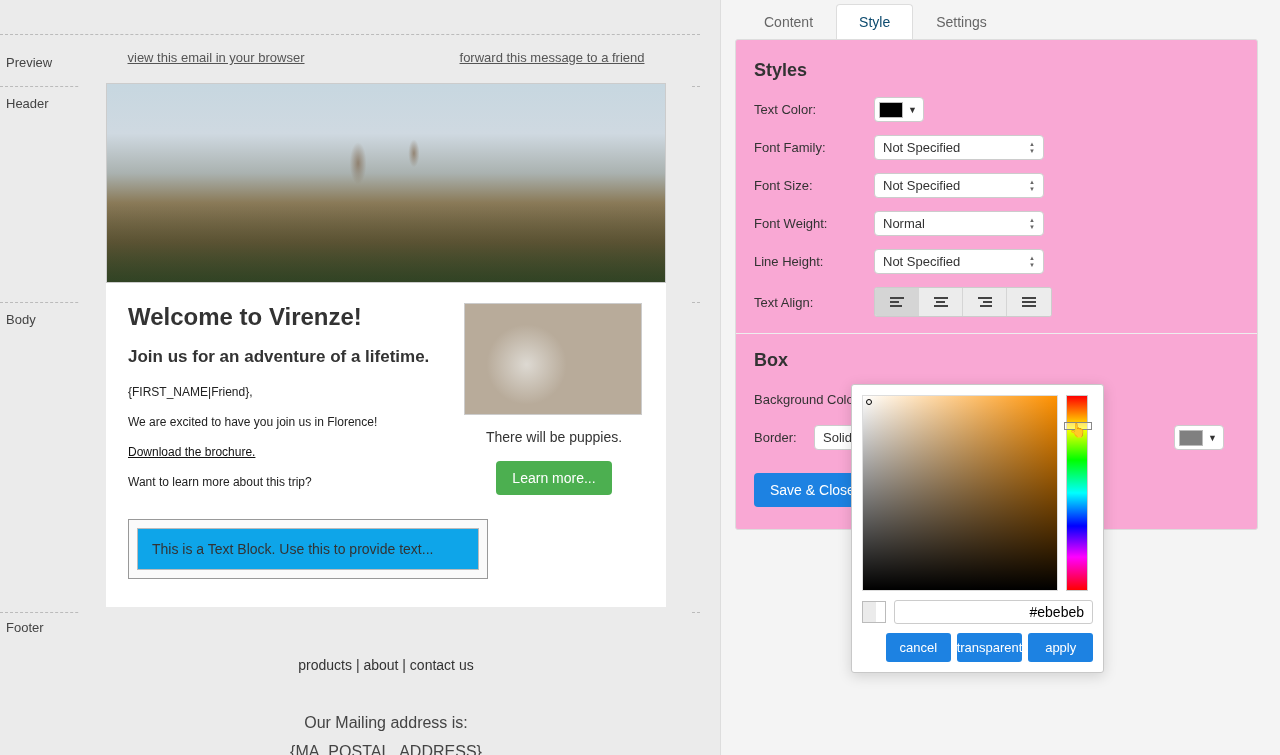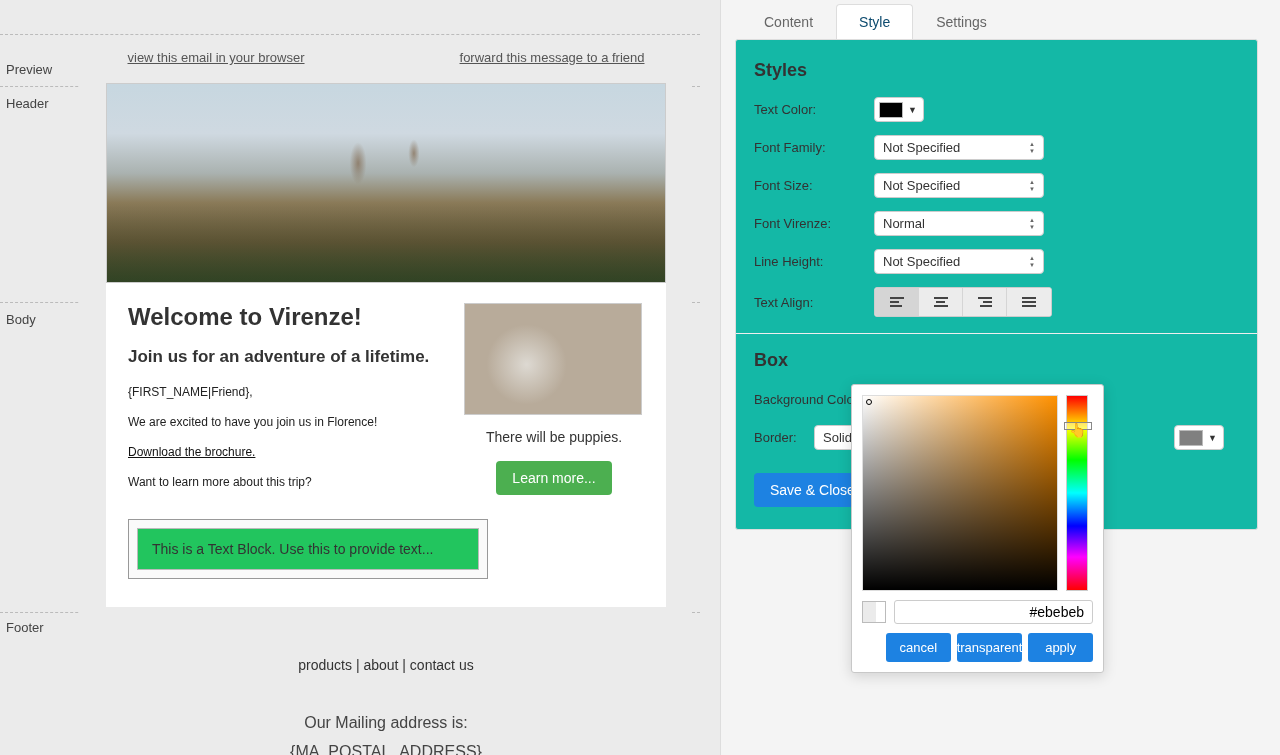--- a/index.html
+++ b/index.html
@@ -100,21 +100,21 @@
 }
 .text-block-outer {
   border: 1px solid #999;
   background: #fafafa;
   padding: 8px;
   margin-top: 14px;
   width: 360px;
 }
 .text-block-inner {
   border: 1px solid #bbb;
-  background: #22c55e;
+  background: #0ea5e9;
   padding: 12px 14px;
   font-size: 14px;
   color: #333;
 }
 .footer-area {
   width: 560px;
   margin: 0 auto;
   padding: 50px 0 20px;
   text-align: center;
   font-size: 14px;
@@ -145,21 +145,21 @@
   border-bottom: none;
   position: relative;
 }
 .tab.active {
   background: #fff;
   color: #0c4a6e;
   border-color: #ddd;
   border-radius: 4px 4px 0 0;
 }
 .panel {
-  background: #14b8a6;
+  background: #f9a8d4;
   margin: 0 22px 0 14px;
   border: 1px solid #ddd;
   border-radius: 3px;
   padding: 16px 18px 22px;
 }
 .panel h3 { font-size: 18px; margin: 4px 0 16px; font-weight: bold; }
 .panel-divider { border-top: 1px solid #eee; margin: 16px -18px 16px; }
 .field-row {
   display: flex;
   align-items: center;
@@ -301,21 +301,21 @@
   padding: 7px 0; font-size: 13px; cursor: pointer;
 }
 </style>
 </head>
 <body>
 
 <div class="layout">
 
   <div class="left-col">
     <div class="section-ruler" style="top:34px"></div>
-    <div class="section-label" style="top:62px">Preview</div>
+    <div class="section-label" style="top:55px">Preview</div>
 
     <div class="section-ruler" style="top:86px"></div>
     <div class="section-label" style="top:96px">Header</div>
 
     <div class="section-ruler" style="top:302px"></div>
     <div class="section-label" style="top:312px">Body</div>
 
     <div class="section-ruler" style="top:612px"></div>
     <div class="section-label" style="top:620px">Footer</div>
 
@@ -385,21 +385,21 @@
 
       <div class="field-row">
         <span class="lbl">Font Size:</span>
         <span class="select">
           <span>Not Specified</span>
           <span class="caret"></span>
         </span>
       </div>
 
       <div class="field-row">
-        <span class="lbl">Font Virenze:</span>
+        <span class="lbl">Font Weight:</span>
         <span class="select">
           <span>Normal</span>
           <span class="caret"></span>
         </span>
       </div>
 
       <div class="field-row">
         <span class="lbl">Line Height:</span>
         <span class="select">
           <span>Not Specified</span>

